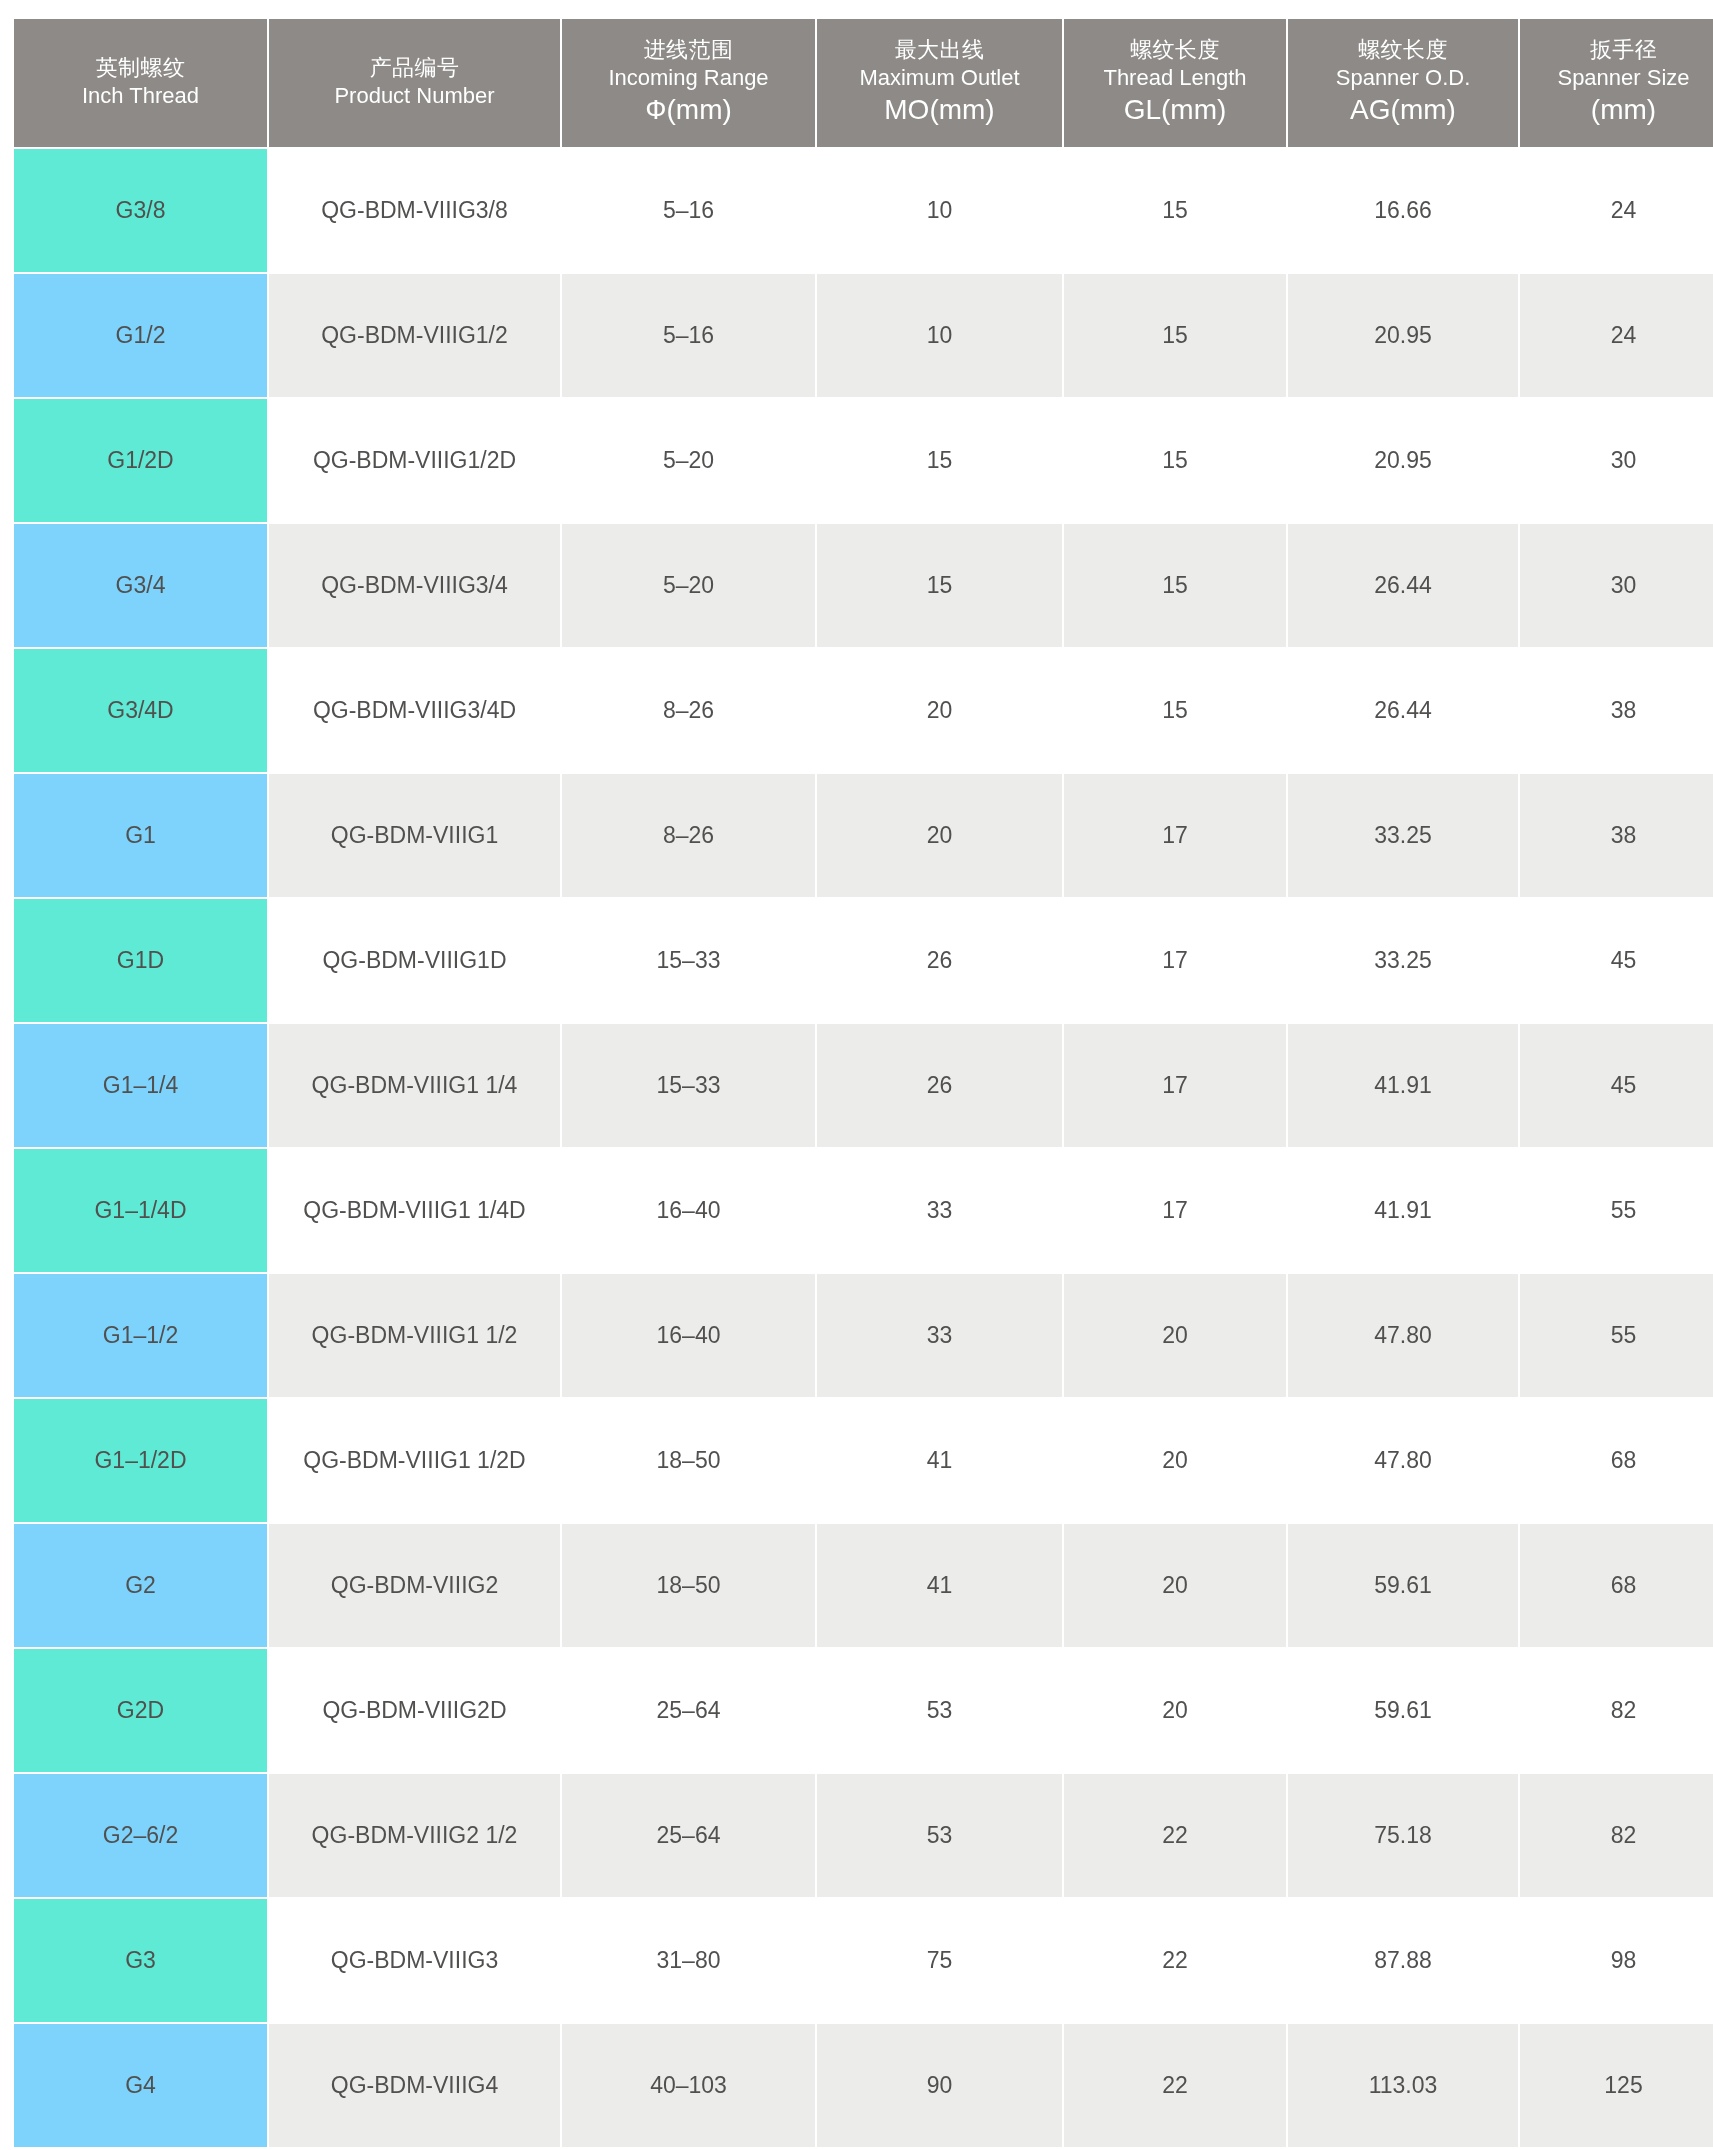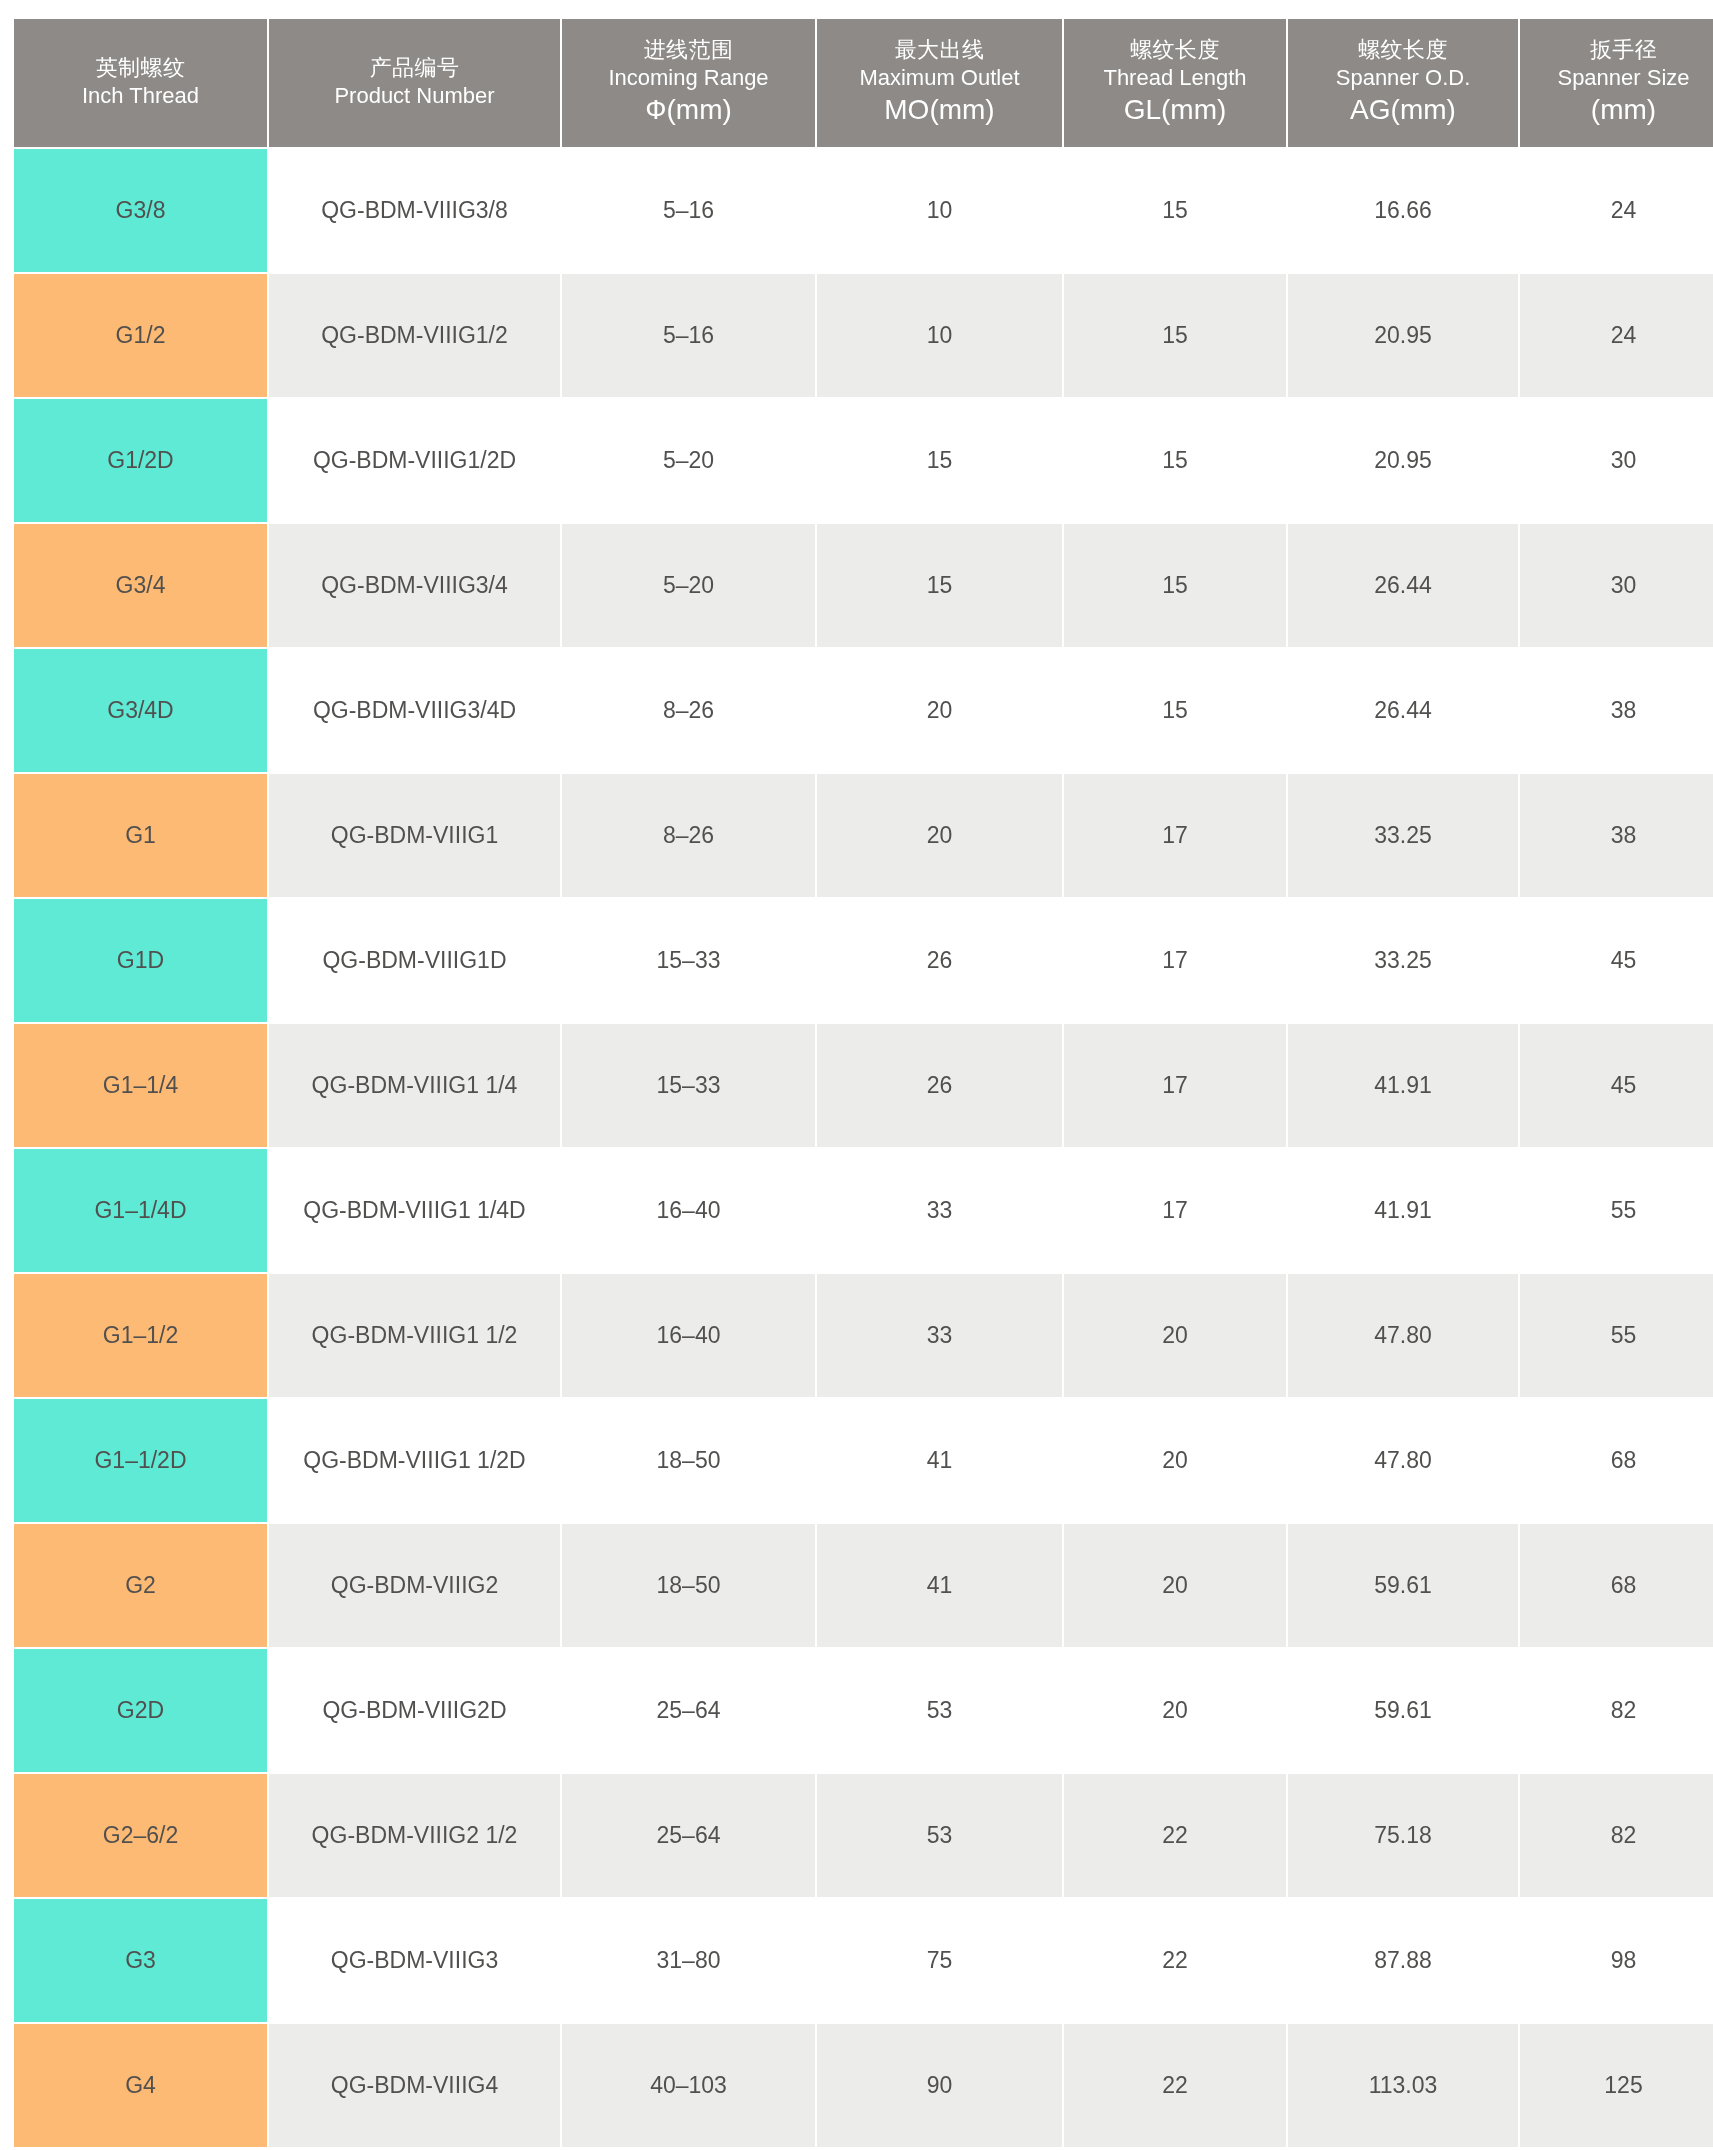--- a/index.html
+++ b/index.html
@@ -51,21 +51,21 @@
   table.spec tbody td {
     text-align: center;
     vertical-align: middle;
     font-size: 23px;
     color: #51504f;
     height: 123px;
     padding: 0 3.1px;
   }
   
   table.spec tbody td.c0 { background: #5eead4; }
-  table.spec tbody tr.alt td.c0 { background: #fdba74; }
+  table.spec tbody tr.alt td.c0 { background: #7dd3fc; }
 
   table.spec tbody td.cd { background: #ffffff; }
   table.spec tbody tr.alt td.cd { background: #ececeb; }
 
   col.w0 { width: 253px; }
   col.w1 { width: 291px; }
   col.w2 { width: 253px; }
   col.w3 { width: 245px; }
   col.w4 { width: 222px; }
   col.w5 { width: 230px; }

